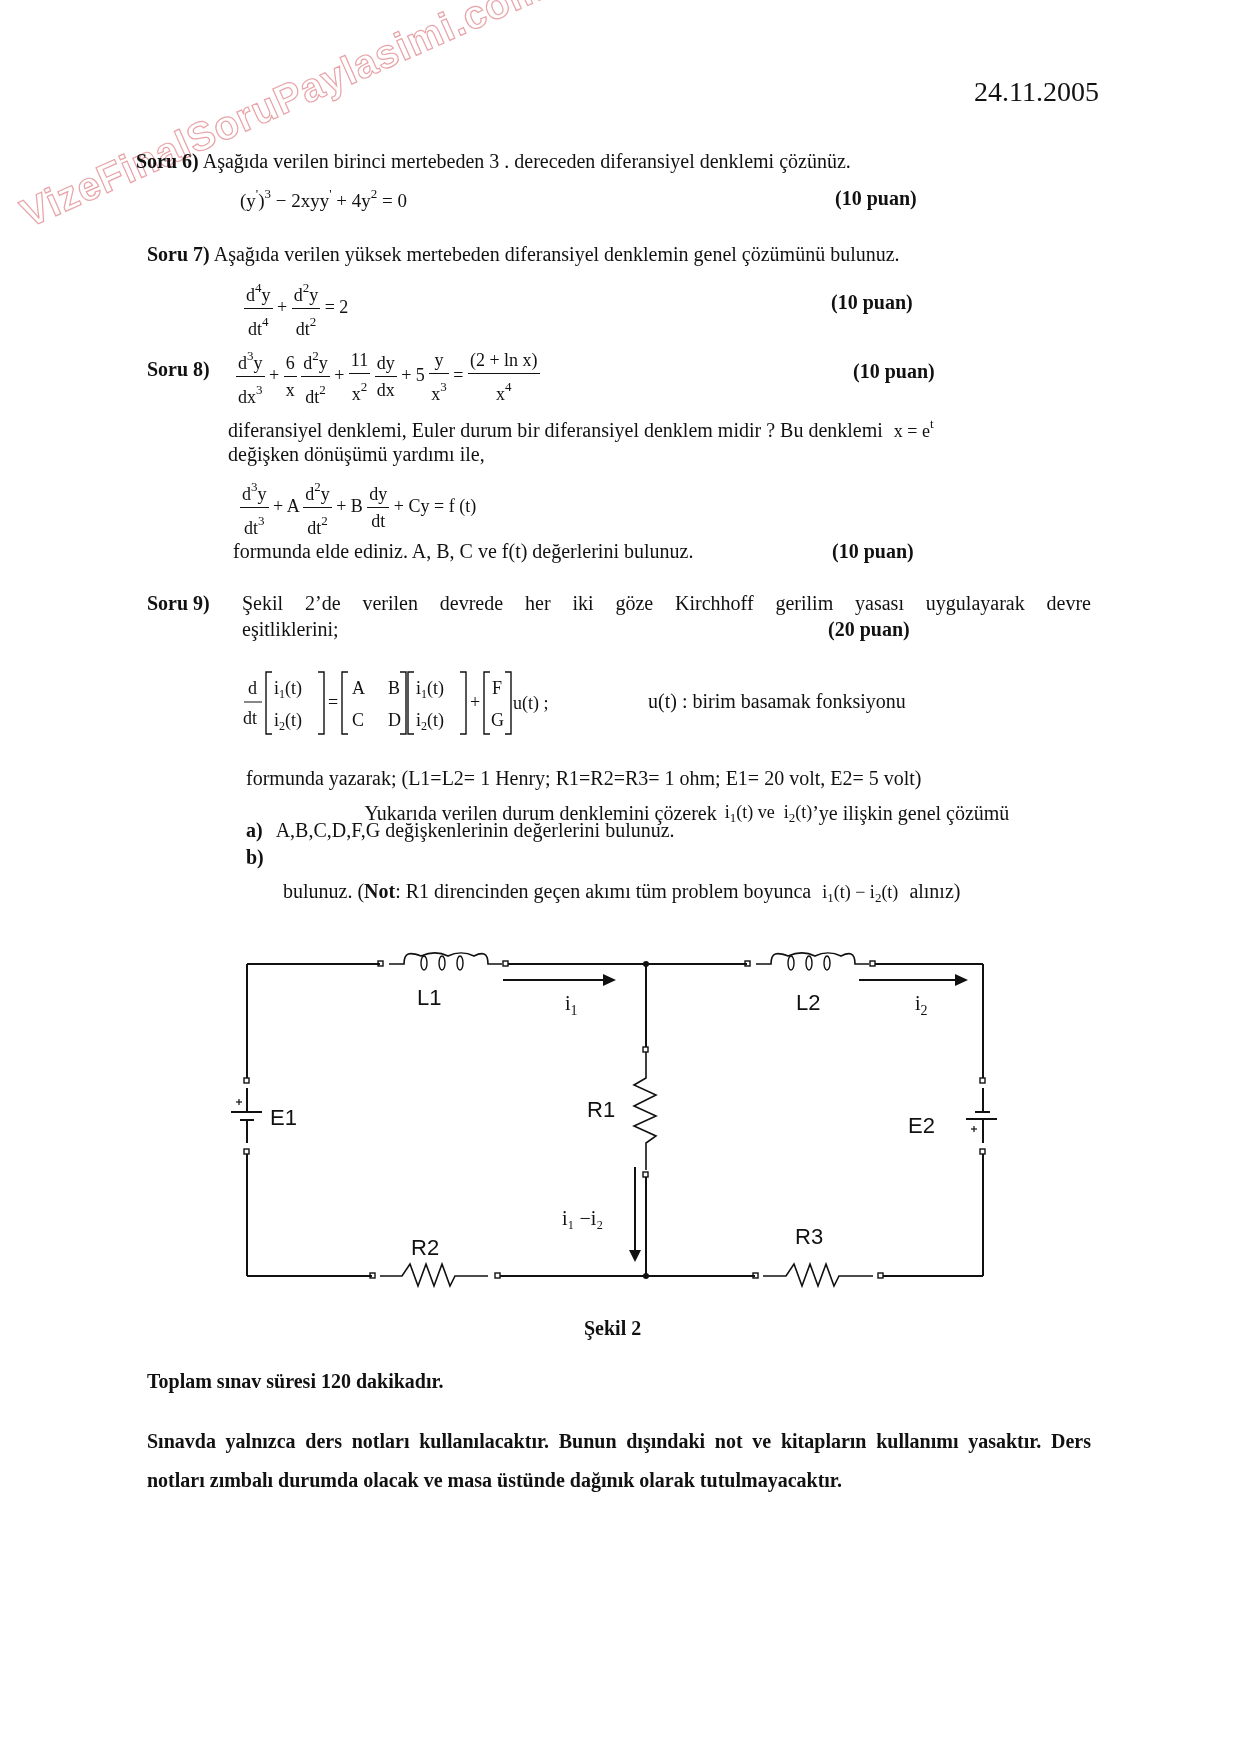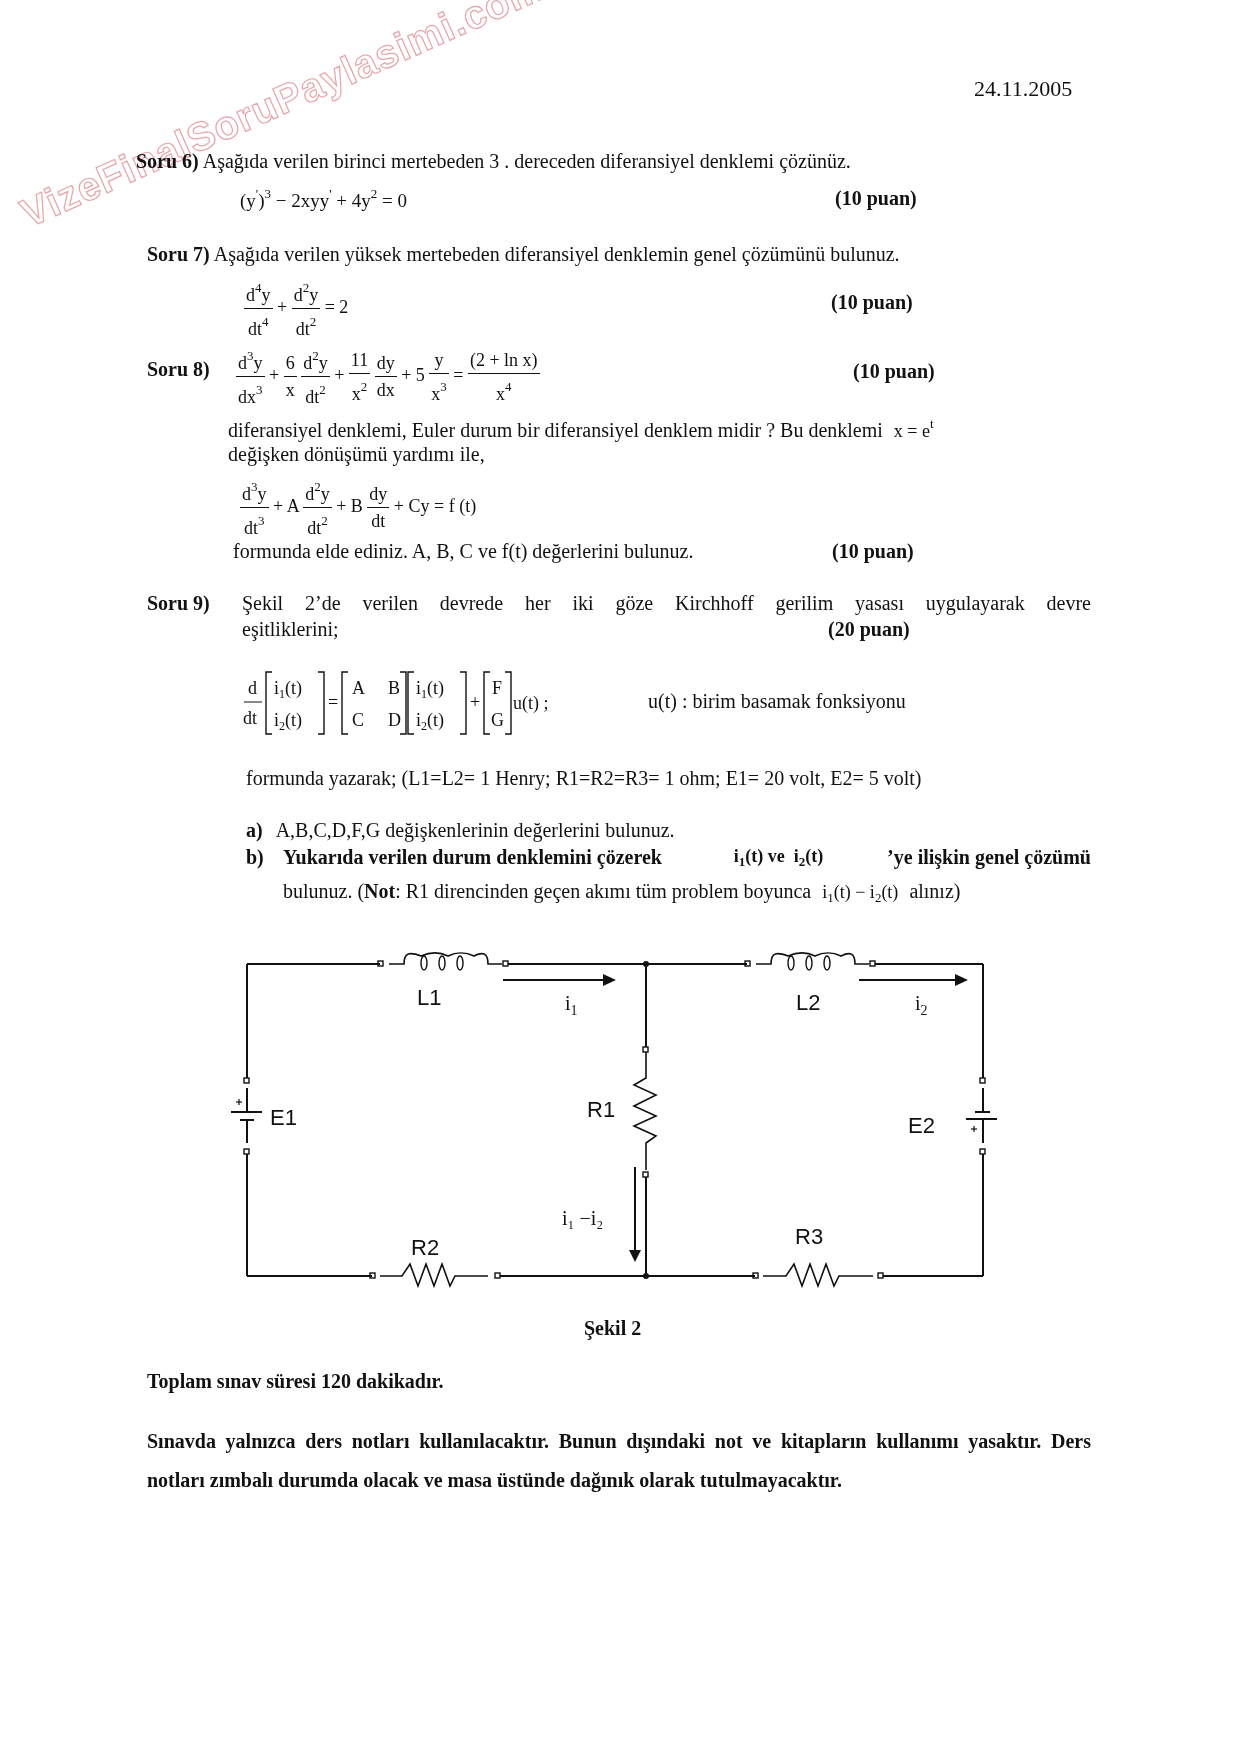--- a/index.html
+++ b/index.html
@@ -21,21 +21,21 @@
   .circuit { position:absolute; left:0; top:0; }
   .clabel { font-family:"Liberation Sans", "DejaVu Sans", sans-serif; font-size:22px; fill:#111; }
   .cserif { font-family:"Liberation Serif", serif; font-size:20px; fill:#111; }
   .justify { text-align:justify; text-align-last:justify; }
 </style>
 </head>
 <body>
 
 <div class="watermark">VizeFinalSoruPaylasimi.com</div>
 
-<div class="abs t" style="left:974px; top:76px; font-size:22px;">24.11.2005</div>
+<div class="abs t" style="left:974px; top:76px; font-size:28px;">24.11.2005</div>
 
 <div class="abs t" style="left:136px; top:150px;">
   <span class="b">Soru 6)</span>
   <span>Aşağıda verilen birinci mertebeden 3 . dereceden diferansiyel denklemi çözünüz.</span>
 </div>
 <div class="abs m" style="left:232px; top:186px; font-size:19px;">
   (y<sup>'</sup>)<sup>3</sup> − 2xyy<sup>'</sup> + 4y<sup>2</sup> = 0
 </div>
 <div class="abs t b" style="left:835px; top:187px;">(10 puan)</div>
 
@@ -122,21 +122,21 @@
 </svg>
 <div class="abs t" style="left:648px; top:690px;">u(t) : birim basamak fonksiyonu</div>
 
 <div class="abs t" style="left:246px; top:767px;">formunda yazarak; (L1=L2= 1 Henry;   R1=R2=R3= 1 ohm;  E1= 20 volt,  E2= 5 volt)</div>
 
 <div class="abs t" style="left:246px; top:819px;">
   <span class="b">a)</span>
   <span style="margin-left:8px;margin-top:25px;">A,B,C,D,F,G değişkenlerinin değerlerini bulunuz.</span>
 </div>
 <div class="abs t b" style="left:246px; top:846px;">b)</div>
-<div class="abs t" style="left:283px; top:846px; width:808px; display:flex; justify-content:space-between;font-weight:bold;">
+<div class="abs t" style="left:283px; top:802px; width:808px; display:flex; justify-content:center;">
   <span>Yukarıda verilen durum denklemini çözerek</span>
   <span class="m">i<sub>1</sub>(t) ve &nbsp;i<sub>2</sub>(t)</span>
   <span>’ye ilişkin genel çözümü</span>
 </div>
 <div class="abs t" style="left:283px; top:880px;">
   <span>bulunuz. (</span><span class="b">Not</span><span>: R1 direncinden geçen akımı tüm problem boyunca</span>
   <span class="m" style="margin:0 6px;">i<sub>1</sub>(t) − i<sub>2</sub>(t)</span>
   <span>alınız)</span>
 </div>
 

